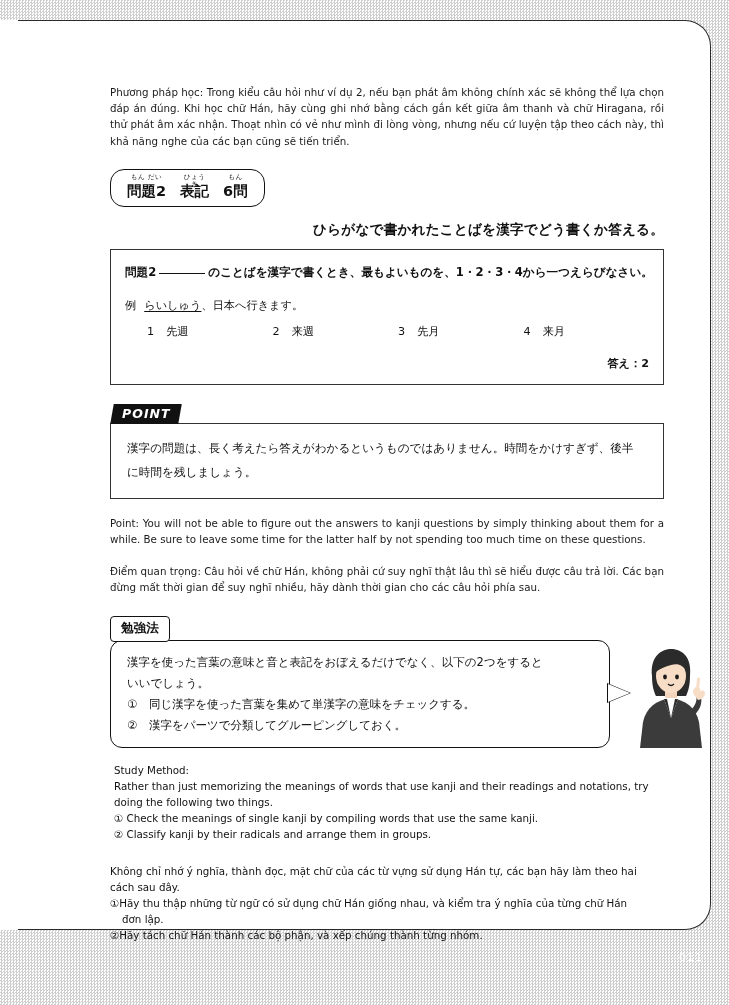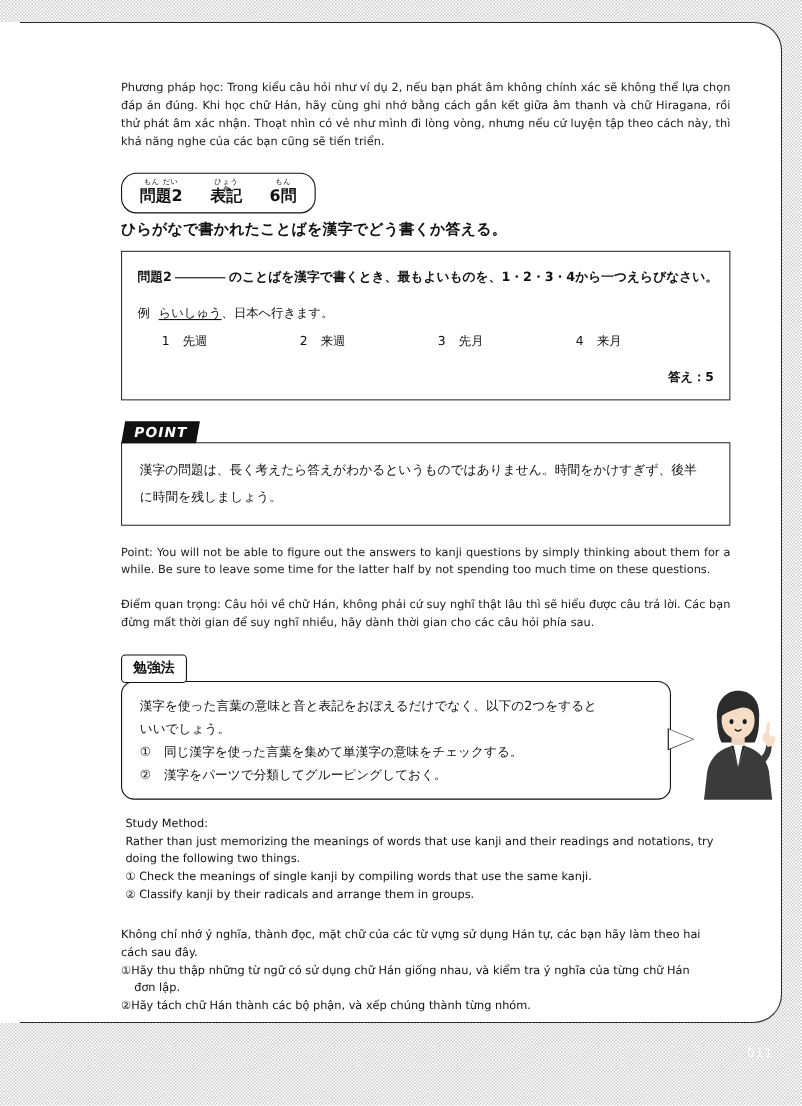--- a/index.html
+++ b/index.html
@@ -49,21 +49,21 @@
     font-size: 11px;
     color: #ffffff;
     letter-spacing: 1px;
     font-family: "DejaVu Sans", "Liberation Sans", sans-serif;
   }
 
   
   .content {
     position: absolute;
     left: 110px;
-    top: 72px;
+    top: 84px;
     width: 554px;
   }
 
   p.vn, p.en {
     margin: 0 0 0 0;
     font-size: 10.3px;
     line-height: 16.2px;
     text-align: justify;
     color: #1a1a1a;
   }
@@ -77,21 +77,21 @@
     display: inline-block;
     border: 1.6px solid #111;
     border-radius: 14px;
     padding: 5px 16px 6px 16px;
     background: #fff;
     position: relative;
   }
   .ruby-wrap {
     display: inline-flex;
     align-items: flex-end;
-    gap: 25px;
+    gap: 14px;
     font-weight: bold;
     font-size: 14.5px;
     line-height: 15px;
   }
   .rb {
     display: inline-block;
     text-align: center;
     position: relative;
     padding-top: 9px;
   }
@@ -99,24 +99,25 @@
     position: absolute;
     top: -1px;
     left: 0; right: 0;
     font-size: 6.6px;
     font-weight: normal;
     letter-spacing: 0.5px;
     line-height: 7px;
   }
 
   h2.section-jp {
-    margin: 6px 0 10px 0;
+    margin: 14px 0 10px 0;
     font-size: 13.6px;
     font-weight: bold;
     letter-spacing: 0.2px;
+    text-align: right;
   }
 
   
   .q-box {
     border: 1px solid #333;
     padding: 12px 14px 10px 14px;
     font-size: 11.4px;
     line-height: 20px;
     position: relative;
   }
@@ -295,21 +296,21 @@
         <span class="num">2</span><span>来週</span>
       </div>
       <div class="ch">
         <span class="num">3</span><span>先月</span>
       </div>
       <div class="ch">
         <span class="num">4</span><span>来月</span>
       </div>
     </div>
 
-    <div class="answer">答え：5</div>
+    <div class="answer">答え：2</div>
   </div>
 
   <div class="point-wrap">
     <div class="point-tag"><span>POINT</span></div>
     <div class="point-box">
       <div>漢字の問題は、長く考えたら答えがわかるというものではありません。時間をかけすぎず、後半</div>
       <div>に時間を残しましょう。</div>
     </div>
   </div>
 

